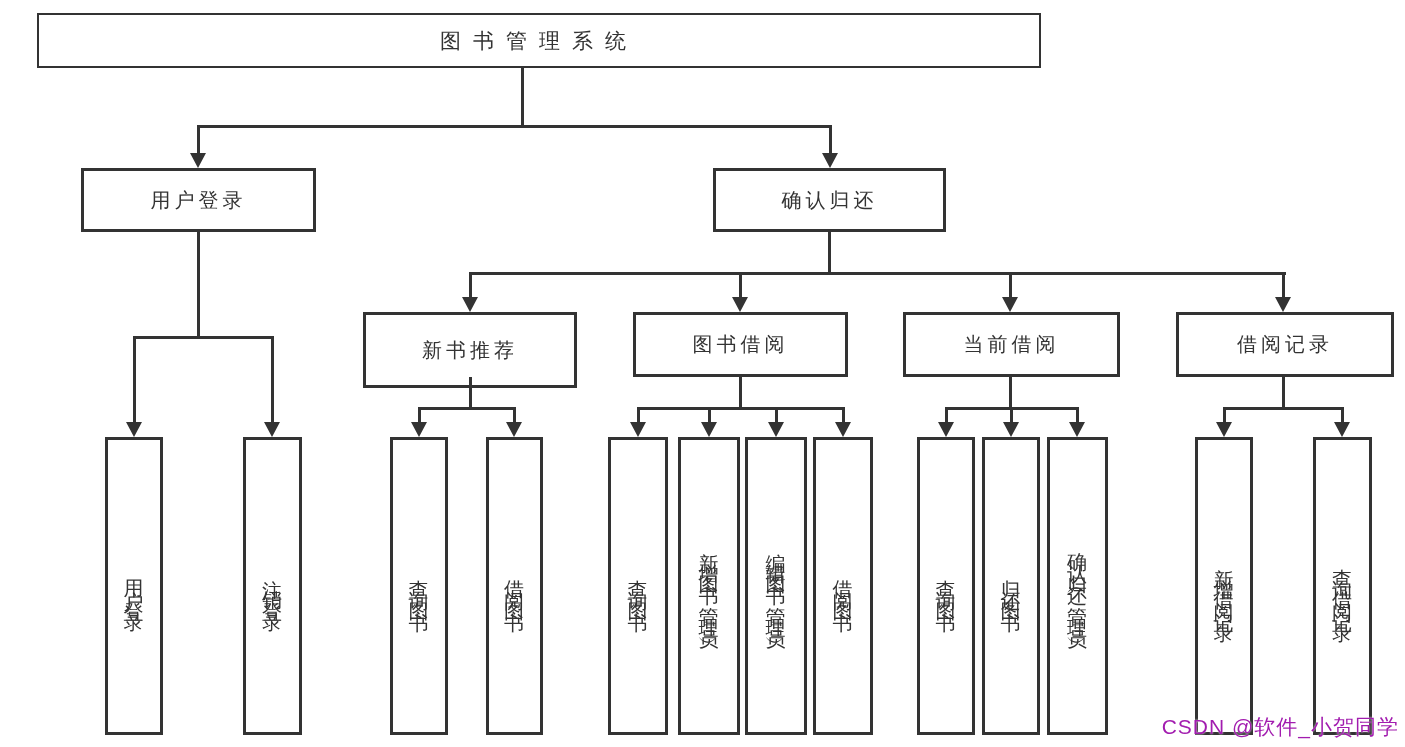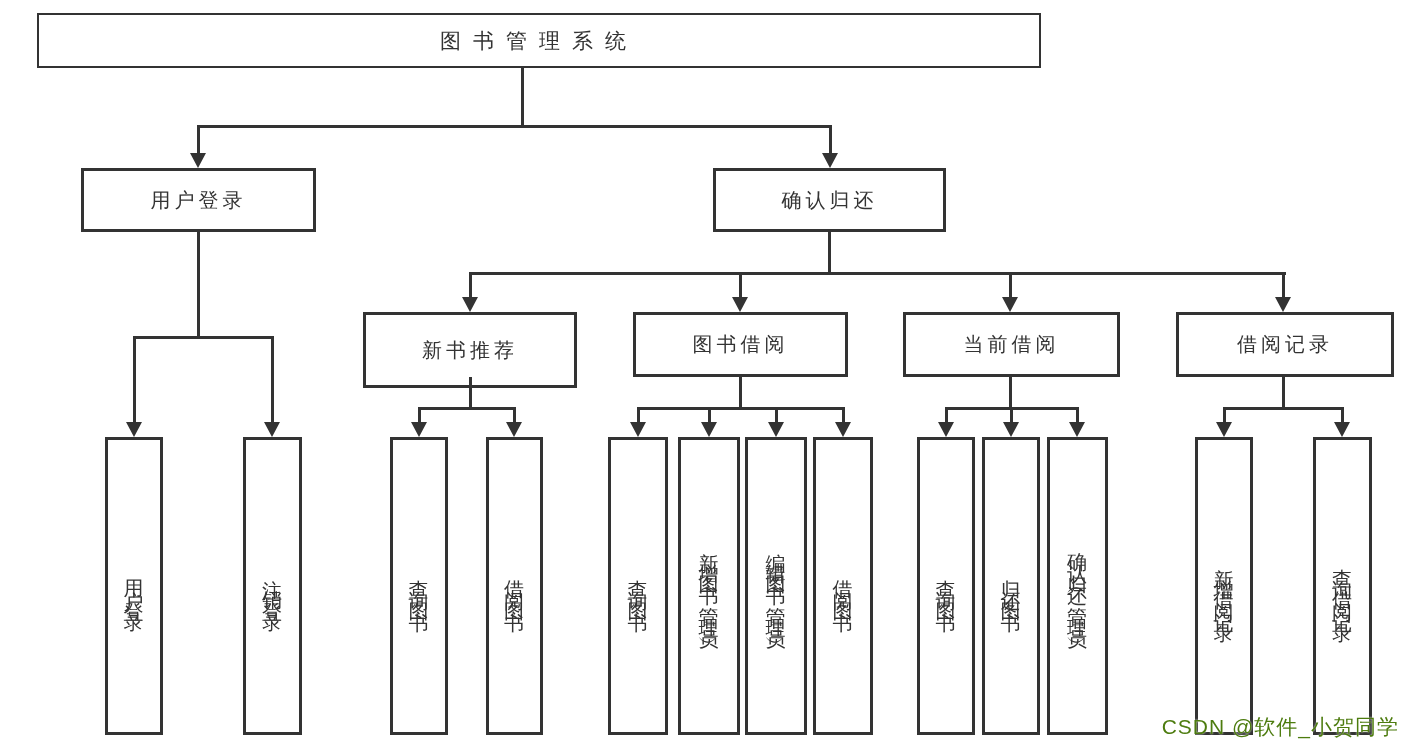--- a/index.html
+++ b/index.html
@@ -18,21 +18,21 @@
     writing-mode:vertical-rl;text-orientation:mixed;
     font-size:20px;letter-spacing:11px;line-height:1;white-space:nowrap;
   }
   .vl{position:absolute;width:3px;background:#333333;}
   .hl{position:absolute;height:3px;background:#333333;}
   .ar{position:absolute;width:0;height:0;
       border-left:8px solid transparent;border-right:8px solid transparent;
       border-top:15px solid #333333;}
   .watermark{
     position:absolute;right:6px;top:713px;font-size:21px;letter-spacing:1px;
-    color:#4d7c0f;text-shadow:0 0 2px #ffffff;z-index:5;white-space:nowrap;
+    color:#a21caf;text-shadow:0 0 2px #ffffff;z-index:5;white-space:nowrap;
   }
 </style>
 </head>
 <body>
 
 <div id="canvas">
 
   <div class="node root" style="left:21px;top:13px;width:1004px;height:55px">
     <span class="lbl">图书管理系统</span>
   </div>

